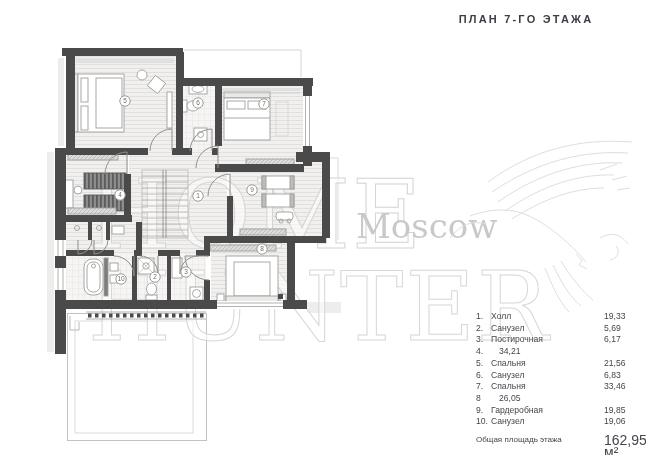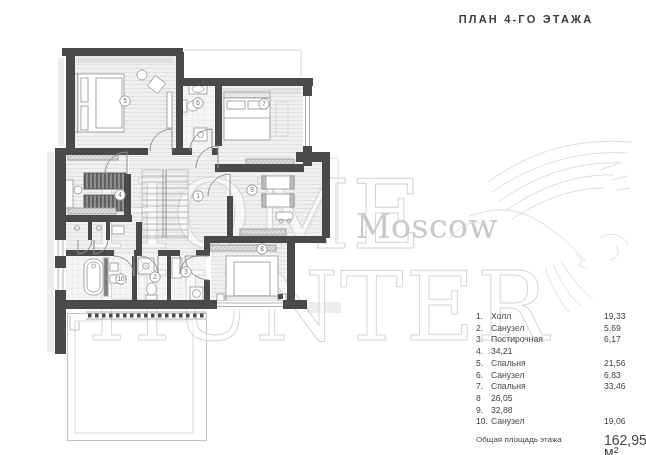--- a/index.html
+++ b/index.html
@@ -5,31 +5,31 @@
   html,body{margin:0;padding:0;background:#fff;}
   .stage{position:relative;width:646px;height:455px;background:#ffffff;overflow:hidden;
          font-family:"Liberation Sans",sans-serif;}
   .title{position:absolute;left:420px;top:13px;width:212px;text-align:center;
          font-size:11px;letter-spacing:2.2px;color:#3c3c44;font-weight:bold;}
   svg{position:absolute;left:0;top:0;}
   .legend{position:absolute;left:476px;top:311px;width:164px;color:#45454d;font-size:8.6px;}
   .legend-row{display:flex;line-height:11.7px;}
   .legend-num{width:15px;flex:none;}
   .legend-name{flex:1;}
-  .legend-area{width:36px;flex:none;text-align:left;}
+  .legend-area{width:36px;flex:none;text-align:left;margin-left:8px;}
   .legend-total{display:flex;line-height:12px;font-size:8px;color:#45454d;margin-top:6px;}
   .legend-total .lab{flex:1;}
   .legend-total .val{width:36px;flex:none;font-size:14px;}
 </style>
 </head>
 <body>
 
 <div class="stage">
 
-  <div class="title">ПЛАН 4-ГО ЭТАЖА</div>
+  <div class="title">ПЛАН 7-ГО ЭТАЖА</div>
 
   <svg width="646" height="455" viewBox="0 0 646 455">
     <defs>
       <pattern id="floorPat" patternUnits="userSpaceOnUse" width="4" height="4">
         <rect width="4" height="4" fill="#f1f0ee"></rect>
         <line x1="0" y1="0.5" x2="4" y2="0.5" stroke="#dedcd9" stroke-width="0.8"></line>
       </pattern>
       <pattern id="tilePat" patternUnits="userSpaceOnUse" width="6" height="6">
         <rect width="6" height="6" fill="#f6f5f3"></rect>
         <path d="M0,0H6M0,0V6" stroke="#e1e0dd" stroke-width="0.7" fill="none"></path>
@@ -382,21 +382,22 @@
         <span class="legend-num">7.</span>
         <span class="legend-name">Спальня</span>
         <span class="legend-area">33,46</span>
       </div>
     <div class="legend-row">
         <span class="legend-num">8</span>
         <span class="legend-area">26,05</span>
       </div>
     <div class="legend-row">
         <span class="legend-num">9.</span>
-        <span class="legend-area">32,88</span>
+        <span class="legend-name">Гардеробная</span>
+        <span class="legend-area">19,85</span>
       </div>
     <div class="legend-row">
         <span class="legend-num">10.</span>
         <span class="legend-name">Санузел</span>
         <span class="legend-area">19,06</span>
       </div>
     <div class="legend-total">
       <span class="lab">Общая площадь этажа</span>
       <span class="val">162,95 м²</span>
     </div>

